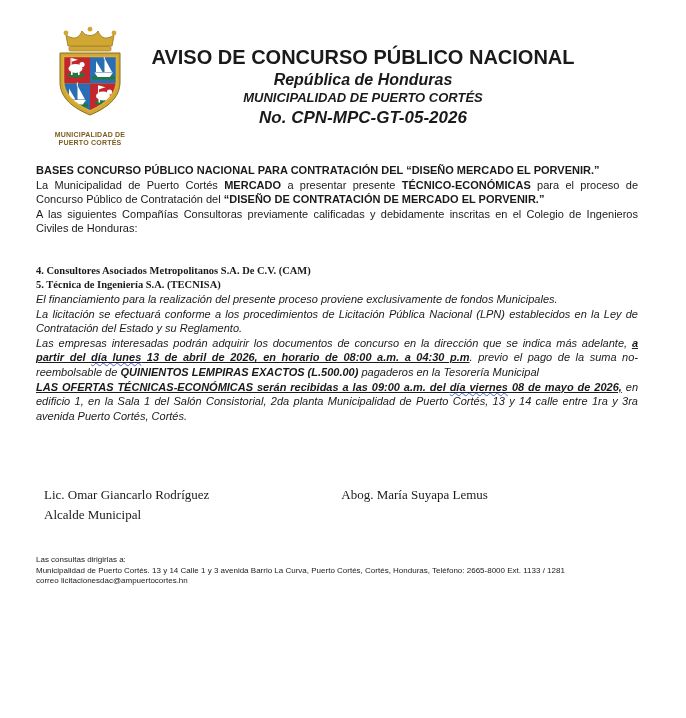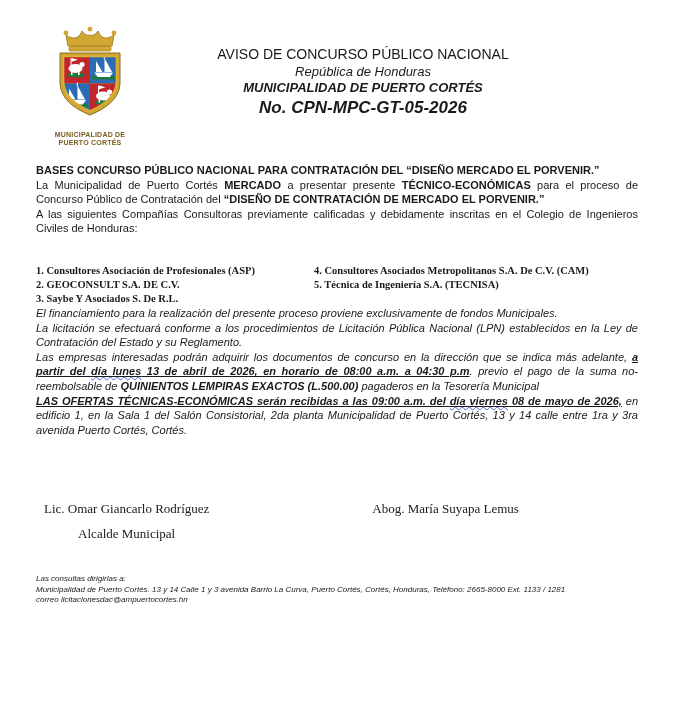--- a/index.html
+++ b/index.html
@@ -5,22 +5,22 @@
   html,body{margin:0;padding:0;background:#fff;}
   .page{position:relative;width:686px;height:718px;background:#ffffff;overflow:hidden;
         font-family:"Liberation Sans",sans-serif;color:#1a1a1a;}
 
   
   .logo{position:absolute;left:38px;top:26px;width:104px;text-align:center;}
   .logo svg{display:block;margin:0 auto;}
   .logo-caption{margin-top:1px;font-size:7px;font-weight:bold;line-height:8px;
                 color:#7a5c1e;letter-spacing:.2px;}
   .title-block{position:absolute;left:128px;top:46px;width:470px;text-align:center;}
-  .doc-title{font-size:14px;font-weight:normal;}
-  .doc-sub1{font-size:13px;font-weight:normal;font-style:italic;margin-top:2px;}
+  .doc-title{font-size:20px;font-weight:bold;}
+  .doc-sub1{font-size:16px;font-weight:bold;font-style:italic;margin-top:2px;}
   .doc-sub2{font-size:13px;font-weight:bold;font-style:italic;margin-top:1px;}
   .doc-number{font-size:17px;font-weight:bold;font-style:italic;margin-top:3px;}
 
   
   .content{position:absolute;left:36px;right:48px;top:163px;font-size:11px;line-height:14.6px;}
   .content p{margin:0;text-align:justify;}
   .heading{font-weight:bold;}
   .b{font-weight:bold;}
   .u{text-decoration:underline;}
   .bi{font-weight:bold;}
@@ -31,28 +31,28 @@
              font-weight:bold;font-size:10.5px;line-height:14px;}
   .companies .col1{width:278px;}
   .companies .col2{flex:1;}
 
   .p-funding{margin-top:21px;font-style:italic;}
   .p-procedure{margin-top:17px;font-style:italic;}
   .p-acquisition{margin-top:10px;font-style:italic;}
   .p-offers{margin-top:10px;font-style:italic;}
 
   .signatures{margin-top:64px;display:flex;font-family:"Liberation Serif",serif;
-              font-size:13px;line-height:16px;gap:31px;}
+              font-size:13px;line-height:16px;}
   .sig{white-space:nowrap;}
   .sig-left{margin-left:8px;}
   .sig-right{margin-left:132px;}
-  .sig .sig-title{text-align:center;margin-top:9px;}
+  .sig .sig-title{margin-top:4px;}
   .blue-underline{border-bottom:1.5px solid #3b6cd4;}
 
-  .footer{margin-top:32px;font-size:8px;font-style:italic;line-height:10.5px;text-align:left;}
+  .footer{margin-top:32px;font-size:8px;line-height:10.5px;text-align:left;}
 </style>
 </head>
 <body>
 
 <div class="page">
 
   <div class="logo">
     <svg width="100" height="104" viewBox="0 0 100 104">
 
       <g>
@@ -126,25 +126,20 @@
 
   <div class="content">
 
     <p class="heading">BASES CONCURSO PÚBLICO NACIONAL PARA CONTRATACIÓN DEL “DISEÑO MERCADO EL PORVENIR.”</p>
 
     <p><span>La Municipalidad de Puerto Cortés </span><span class="b">MERCADO</span><span> a presentar presente </span><span class="b">TÉCNICO-ECONÓMICAS</span><span> para el proceso de Concurso Público de Contratación del </span><span class="b">“DISEÑO DE CONTRATACIÓN DE MERCADO EL PORVENIR.”</span></p>
 
     <p>A las siguientes Compañías Consultoras previamente calificadas y debidamente inscritas en el Colegio de Ingenieros Civiles de Honduras:</p>
 
     <div class="companies">
-      <div class="col1">
-        <div>1. Consultores Asociación de Profesionales (ASP)</div>
-        <div>2. GEOCONSULT S.A. DE C.V.</div>
-        <div>3. Saybe Y Asociados S. De R.L.</div>
-      </div>
       <div class="col2">
         <div>4. Consultores Asociados Metropolitanos S.A. De C.V. (CAM)</div>
         <div>5. Técnica de Ingeniería S.A. (TECNISA)</div>
       </div>
     </div>
 
     <p class="p-funding">El financiamiento para la realización del presente proceso proviene exclusivamente de fondos Municipales.</p>
 
     <p class="p-procedure">La licitación se efectuará conforme a los procedimientos de Licitación Pública Nacional (LPN) establecidos en la Ley de Contratación del Estado y su Reglamento.</p>
 

